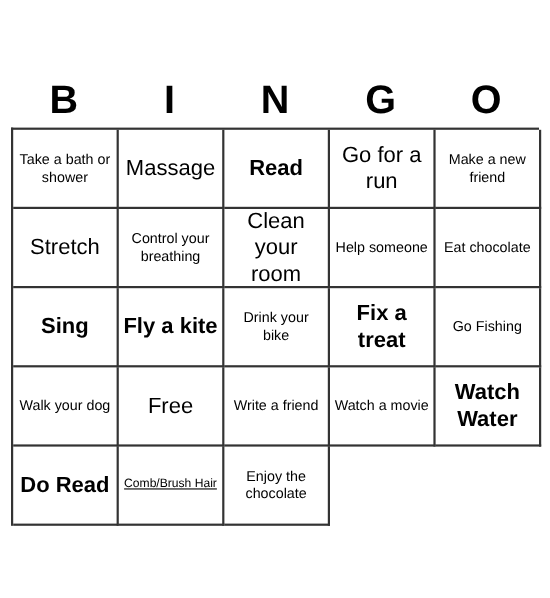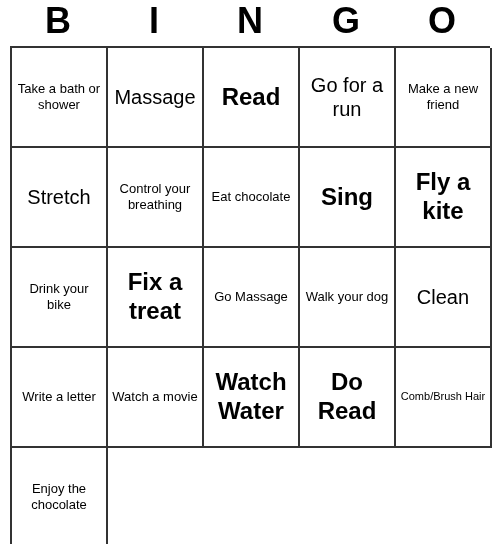--- a/index.html
+++ b/index.html
@@ -36,44 +36,45 @@
     .bingo-grid {
       display: grid;
       grid-template-columns: repeat(5, 1fr);
       border-left: 2px solid #333;
       border-top: 2px solid #333;
     }
     .bingo-cell {
       border-right: 2px solid #333;
       border-bottom: 2px solid #333;
       width: 96px;
-      height: 100px;
+      height: 72px;
       display: flex;
       align-items: center;
       justify-content: center;
       text-align: center;
       padding: 4px;
       font-family: Arial, sans-serif;
     }
     .bingo-cell span {
       display: block;
       line-height: 1.2;
     }
     .size-large {
-      font-size: 24px;
+      font-size: 20px;
       font-weight: bold;
     }
     .size-medium {
       font-size: 20px;
     }
     .size-small {
       font-size: 13px;
     }
     .size-xsmall {
       font-size: 11px;
+      text-decoration: underline;
     }
   </style>
 </head>
 <body>
 
 <div class="bingo-container">
   <div class="bingo-header">
   <div class="bingo-letter">B</div>
       <div class="bingo-letter">I</div>
       <div class="bingo-letter">N</div>
@@ -96,45 +97,51 @@
       <div class="bingo-cell">
         <span class="size-small">Make a new friend</span>
       </div>
       <div class="bingo-cell">
         <span class="size-medium">Stretch</span>
       </div>
       <div class="bingo-cell">
         <span class="size-small">Control your breathing</span>
       </div>
       <div class="bingo-cell">
+        <span class="size-medium">Clean your room</span>
+      </div>
+      <div class="bingo-cell">
+        <span class="size-small">Help someone</span>
+      </div>
+      <div class="bingo-cell">
         <span class="size-small">Eat chocolate</span>
       </div>
       <div class="bingo-cell">
         <span class="size-large">Sing</span>
       </div>
       <div class="bingo-cell">
         <span class="size-large">Fly a kite</span>
       </div>
       <div class="bingo-cell">
         <span class="size-small">Drink your bike</span>
       </div>
       <div class="bingo-cell">
         <span class="size-large">Fix a treat</span>
       </div>
       <div class="bingo-cell">
-        <span class="size-small">Go Massage</span>
+        <span class="size-small">Go Fishing</span>
       </div>
       <div class="bingo-cell">
         <span class="size-small">Walk your dog</span>
       </div>
       <div class="bingo-cell">
-        <span class="size-medium">Clean</span>
+        <span class="size-medium">Free</span>
       </div>
       <div class="bingo-cell">
-        <span class="size-small">Write a letter</span>
+        <span class="size-small">Write a friend</span>
       </div>
       <div class="bingo-cell">
         <span class="size-small">Watch a movie</span>
       </div>
       <div class="bingo-cell">
         <span class="size-large">Watch Water</span>
       </div>
       <div class="bingo-cell">
         <span class="size-large">Do Read</span>
       </div>

